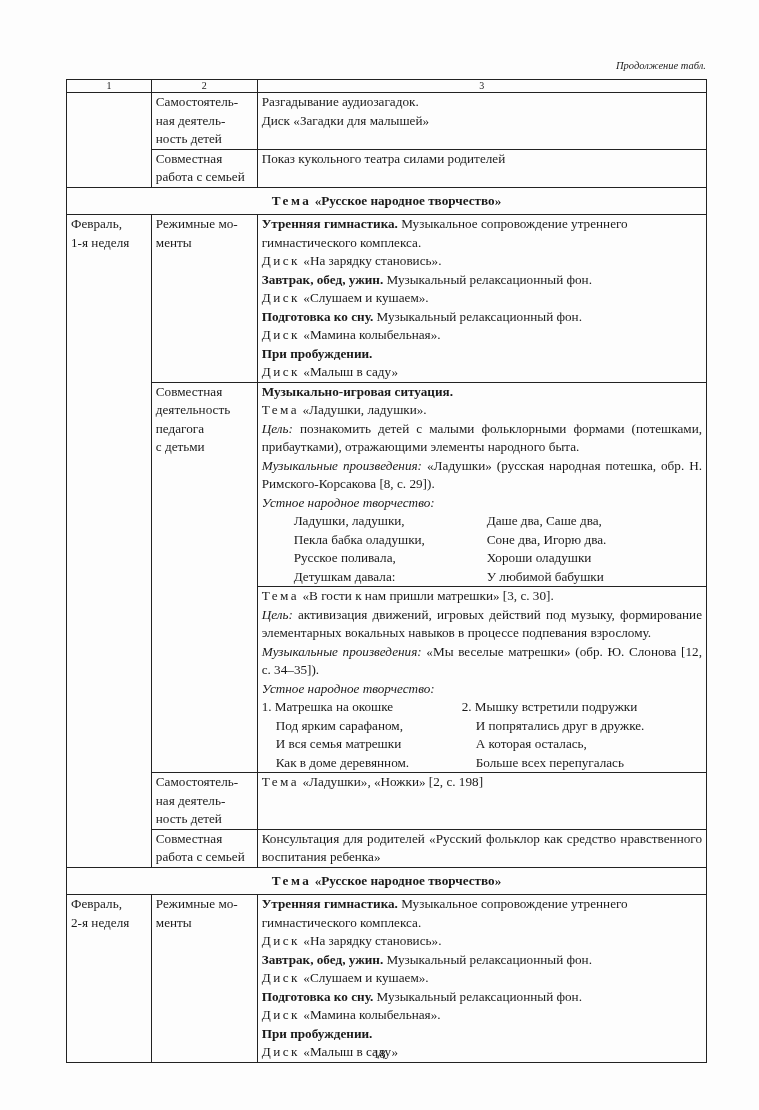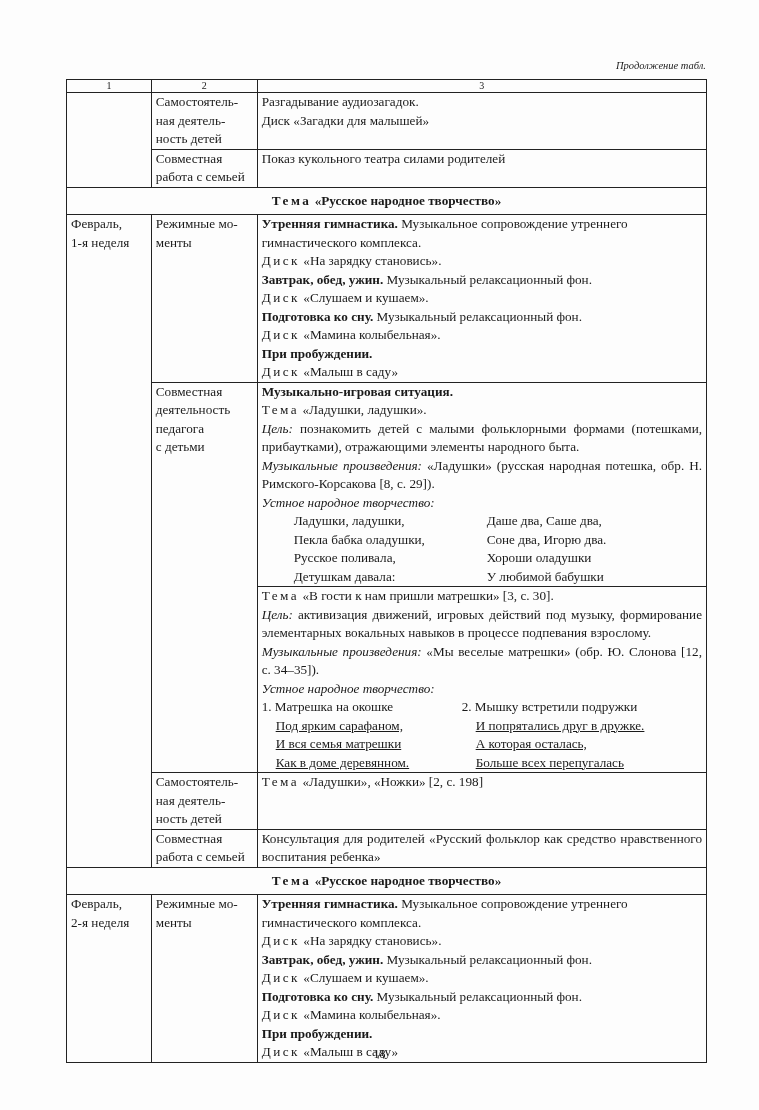--- a/index.html
+++ b/index.html
@@ -24,21 +24,21 @@
   tr.theme td { text-align:center; font-weight:bold; padding:4px; }
   .sp { letter-spacing:2.5px; }
   .b { font-weight:bold; }
   .i { font-style:italic; }
   .line { display:block; white-space:nowrap; }
   .just { text-align:justify; }
   .poem { display:flex; }
   .poem .pl { width:225px; padding-left:32px; box-sizing:border-box; }
   .poem .pr { }
   .poem2 .pl { width:200px; padding-left:0; }
-  .indent { padding-left:14px; display:block;text-decoration:underline; }
+  .indent { padding-left:14px; display:block; }
   .pagenum { position:absolute; top:1047px; left:0; width:759px; text-align:center; font-size:12px; }
 </style>
 </head>
 <body>
 
 <div class="cont-label">Продолжение табл.</div>
 
 <table class="main">
   <colgroup>
       <col class="c1">

